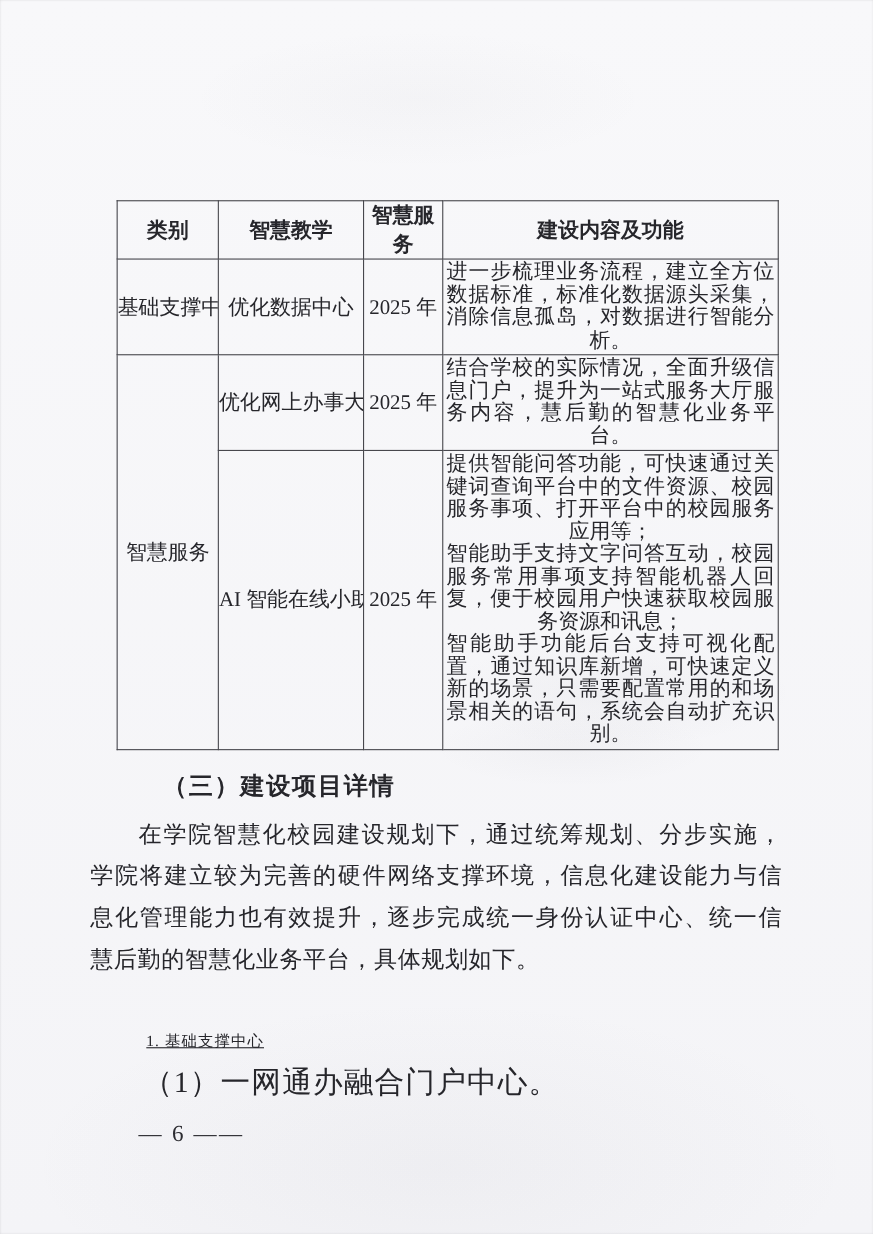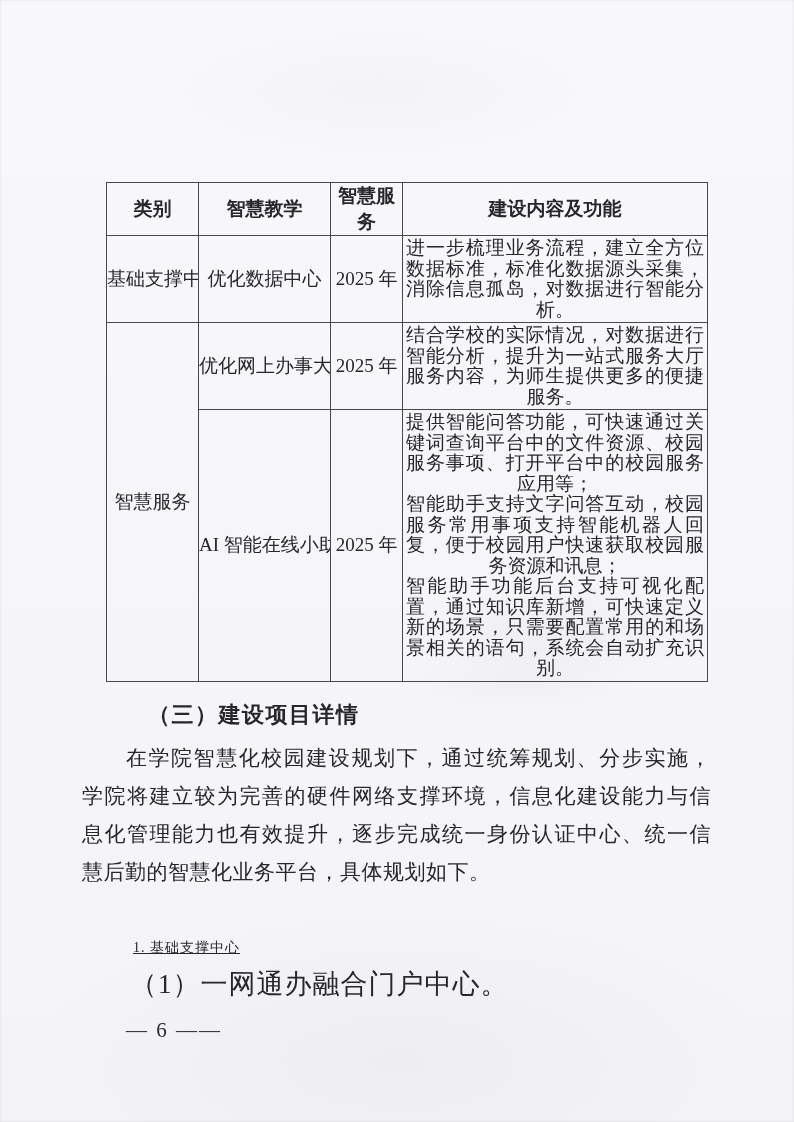--- a/index.html
+++ b/index.html
@@ -85,21 +85,21 @@
       <td class="cell-plan">2025 年</td>
       <td class="cell-content">
             <div class="cellpara">进一步梳理业务流程，建立全方位数据标准，标准化数据源头采集，消除信息孤岛，对数据进行智能分析。</div>
           </td>
     </tr>
     <tr>
       <td class="cell-cat" rowspan="2">智慧服务</td>
       <td class="cell-proj">优化网上办事大厅</td>
       <td class="cell-plan">2025 年</td>
       <td class="cell-content">
-            <div class="cellpara">结合学校的实际情况，对数据进行智能分析，提升为一站式服务大厅服务内容，为师生提供更多的便捷服务。</div>
+            <div class="cellpara">结合学校的实际情况，全面升级信息门户，提升为一站式服务大厅服务内容，慧后勤的智慧化业务平台。</div>
           </td>
     </tr>
     <tr>
       <td class="cell-proj">AI 智能在线小助手</td>
       <td class="cell-plan">2025 年</td>
       <td class="cell-content">
             <div class="cellpara">提供智能问答功能，可快速通过关键词查询平台中的文件资源、校园服务事项、打开平台中的校园服务应用等；</div>
             <div class="cellpara">智能助手支持文字问答互动，校园服务常用事项支持智能机器人回复，便于校园用户快速获取校园服务资源和讯息；</div>
             <div class="cellpara">智能助手功能后台支持可视化配置，通过知识库新增，可快速定义新的场景，只需要配置常用的和场景相关的语句，系统会自动扩充识别。</div>
           </td>

